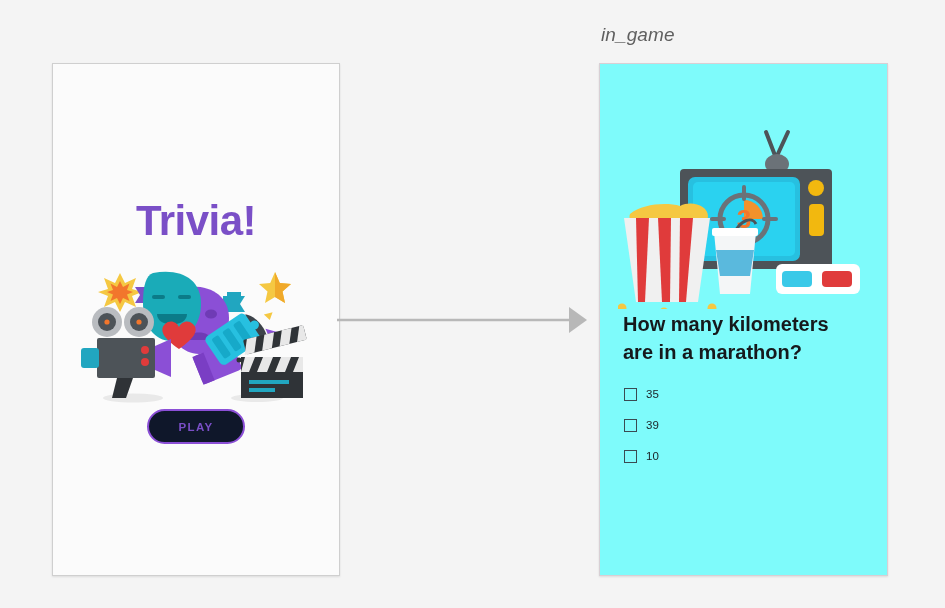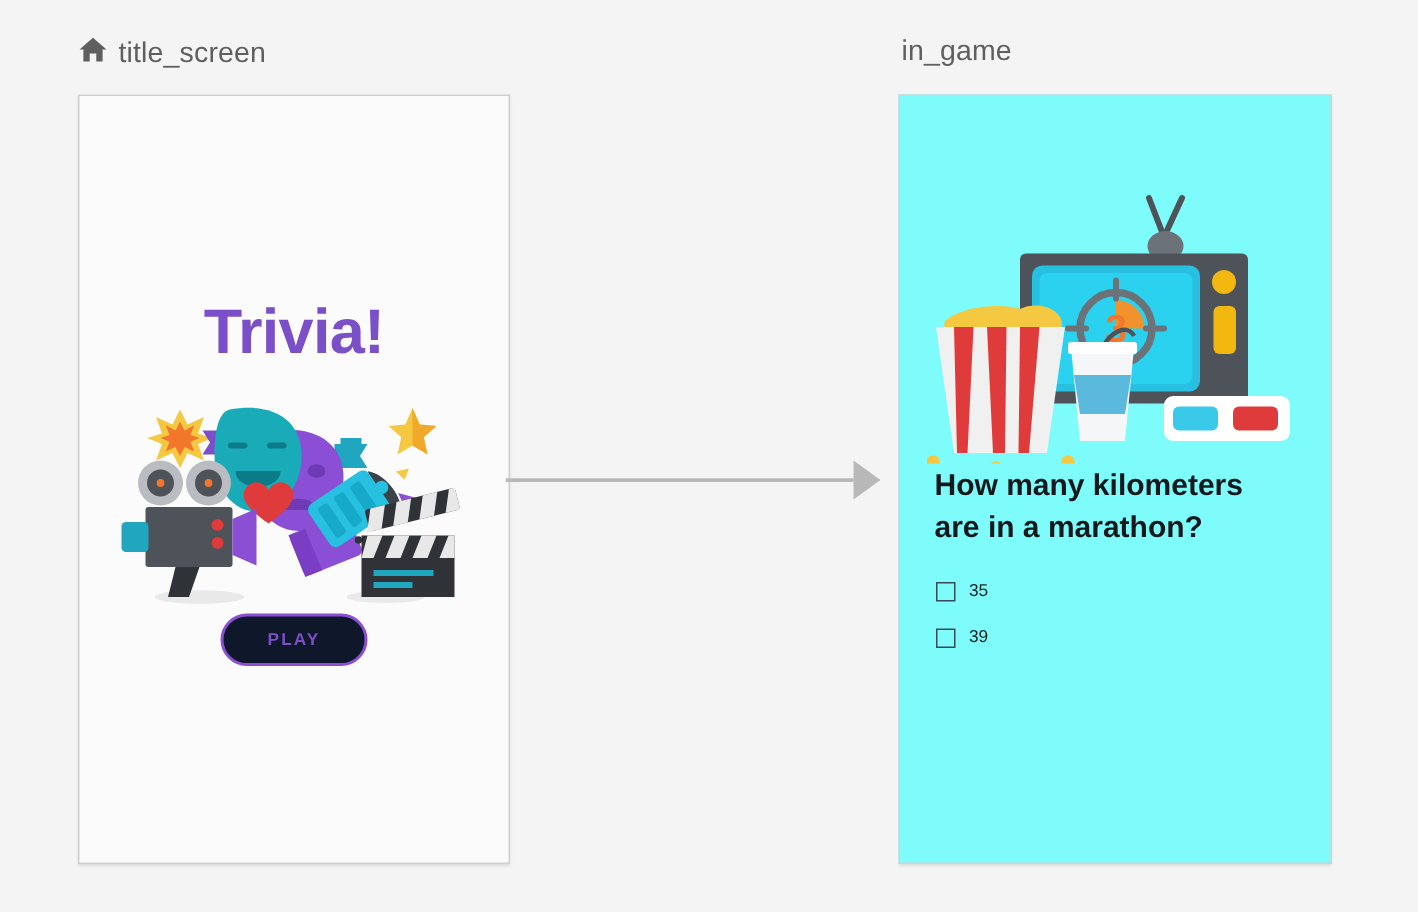--- a/index.html
+++ b/index.html
@@ -62,30 +62,22 @@
   .answer-label{font-size:11.5px;color:#1b2226;}
 
   
   .connector{position:absolute;left:337px;top:305px;width:252px;height:30px;}
 </style>
 </head>
 <body>
 
 <div class="canvas">
 
-  <div class="screen-label" style="left:52px;top:24px;">
-    <span class="home-icon">
-      <svg width="20" height="18" viewBox="0 0 20 18">
-        <path d="M10 1.2 L19 9 L16.4 9 L16.4 17 L12.2 17 L12.2 11.6 L7.8 11.6 L7.8 17 L3.6 17 L3.6 9 L1 9 Z" fill="#5f5f5f"></path>
-      </svg>
-    </span>
-    <span>title_screen</span>
-  </div>
-
-  <div class="screen-label" style="left:601px;top:24px;">
+
+  <div class="screen-label" style="left:601px;top:24px;font-style:italic;">
     <span>in_game</span>
   </div>
 
   <div class="frame frame-title">
 
     <div class="trivia-title">Trivia!</div>
 
     <div class="hero-art">
       <svg width="244" height="150" viewBox="0 0 244 150">
 
@@ -249,20 +241,24 @@
 
     <div class="answers">
       <div class="answer-row">
         <span class="checkbox"></span>
         <span class="answer-label">35</span>
       </div>
       <div class="answer-row">
         <span class="checkbox"></span>
         <span class="answer-label">39</span>
       </div>
+      <div class="answer-row">
+        <span class="checkbox"></span>
+        <span class="answer-label">10</span>
+      </div>
     </div>
   </div>
 
   <div class="connector">
     <svg width="252" height="30" viewBox="0 0 252 30">
       <line x1="0" y1="15" x2="232" y2="15" stroke="#b8b8b8" stroke-width="2.5"></line>
       <path d="M232,2 L250,15 L232,28 Z" fill="#b8b8b8"></path>
     </svg>
   </div>
 

